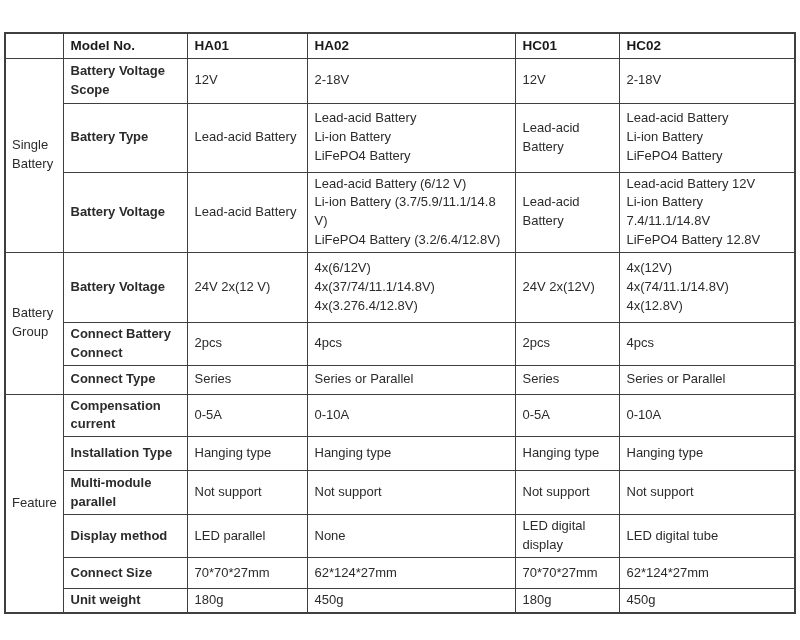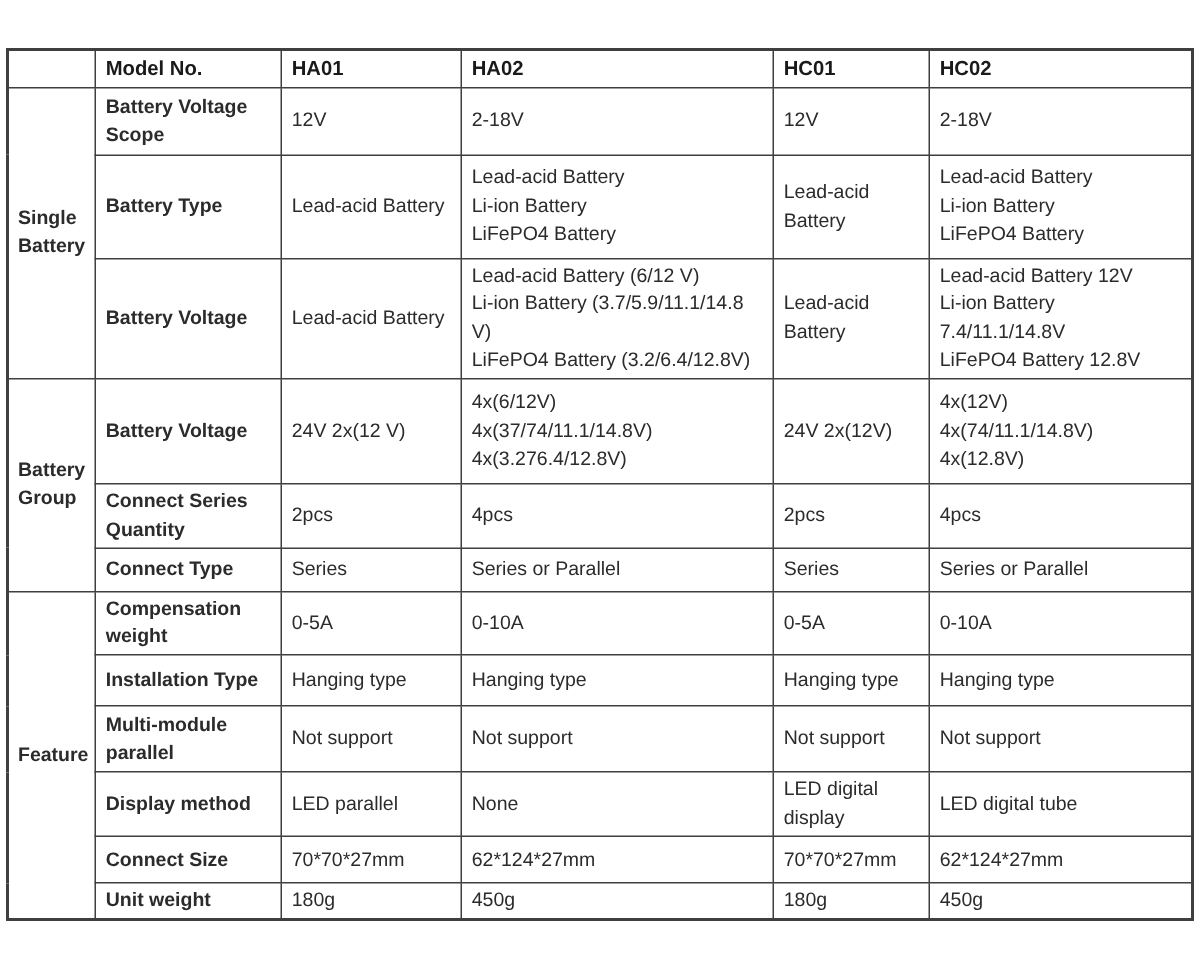--- a/index.html
+++ b/index.html
@@ -30,21 +30,21 @@
     white-space: pre-line;
     overflow: hidden;
   }
   .spec-table th.colhead {
     font-weight: bold;
     font-size: 13.5px;
     color: #1a1a1a;
   }
   .spec-table td.group {
     padding: 2px 4px 2px 6px;
-    font-weight: bold;
+    font-weight: normal;
   }
   .spec-table td.rowlabel {
     font-weight: bold;
   }
 </style>
 </head>
 <body>
 
 <table class="spec-table">
   <colgroup>
@@ -103,37 +103,37 @@
     <td>24V 2x(12 V)</td>
     <td>4x(6/12V)
 4x(37/74/11.1/14.8V)
 4x(3.276.4/12.8V)</td>
     <td>24V 2x(12V)</td>
     <td>4x(12V)
 4x(74/11.1/14.8V)
 4x(12.8V)</td>
   </tr>
   <tr style="height:41px">
-    <td class="rowlabel">Connect Series Quantity</td>
+    <td class="rowlabel">Connect Battery Connect</td>
     <td>2pcs</td>
     <td>4pcs</td>
     <td>2pcs</td>
     <td>4pcs</td>
   </tr>
   <tr style="height:29px">
     <td class="rowlabel">Connect Type</td>
     <td>Series</td>
     <td>Series or Parallel</td>
     <td>Series</td>
     <td>Series or Parallel</td>
   </tr>
 
   <tr style="height:40px">
     <td class="group" rowspan="6">Feature</td>
-    <td class="rowlabel">Compensation weight</td>
+    <td class="rowlabel">Compensation current</td>
     <td>0-5A</td>
     <td>0-10A</td>
     <td>0-5A</td>
     <td>0-10A</td>
   </tr>
   <tr style="height:34px">
     <td class="rowlabel">Installation Type</td>
     <td>Hanging type</td>
     <td>Hanging type</td>
     <td>Hanging type</td>

